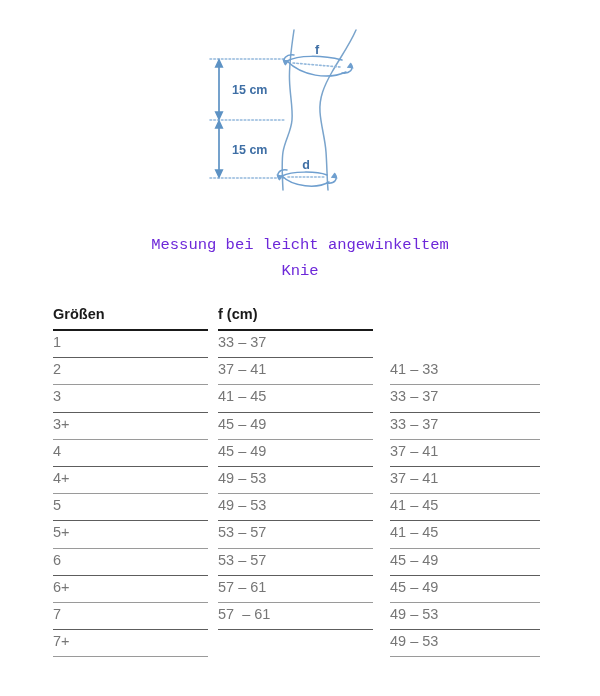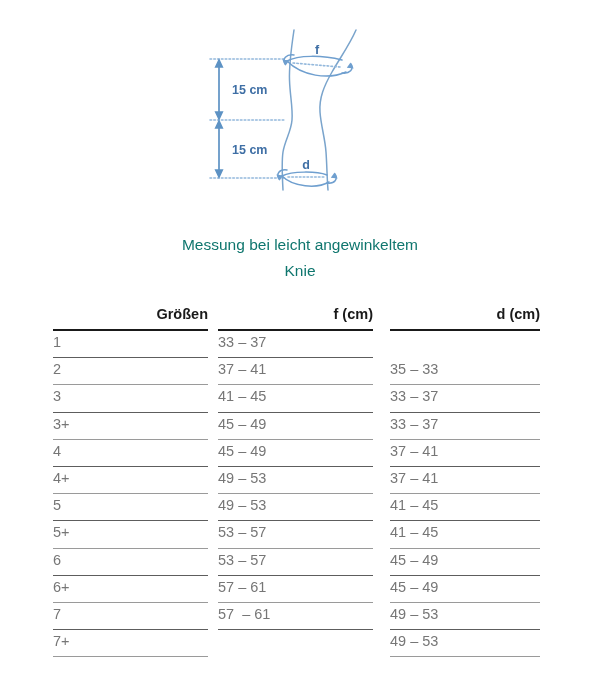--- a/index.html
+++ b/index.html
@@ -32,22 +32,22 @@
 
   
   #caption {
     position: absolute;
     left: 0;
     top: 232px;
     width: 600px;
     text-align: center;
     font-size: 15.5px;
     line-height: 26px;
-    color: #0f766e;
-    font-family: Liberation Sans, sans-serif;
+    color: #6d28d9;
+    font-family: Liberation Mono, monospace;
   }
 
   
   #size-table {
     position: absolute;
     left: 0;
     top: 303px;
     width: 600px;
   }
   .trow {
@@ -82,21 +82,21 @@
   .c1::after { width: 155px; }
   .c2::after { width: 150px; }
 
   
   .header-row .cell {
     font-weight: bold;
     color: #1a1a1a;
     font-size: 14.5px;
     height: 28px;
   }
-  .header-row { height: 28px; text-align: right; }
+  .header-row { height: 28px; }
   .header-row .cell::after {
     height: 2.2px;
     background: #1a1a1a;
   }
 
   
   .body-row .cell {
     color: #767676;
   }
   .body-row.alt .cell::after {
@@ -172,31 +172,30 @@
 
 <div id="caption">
   <div>Messung bei leicht angewinkeltem</div>
   <div>Knie</div>
 </div>
 
 <div id="size-table">
   <div class="trow header-row">
     <div class="cell c0">Größen</div>
     <div class="cell c1">f (cm)</div>
-    <div class="cell c2">d (cm)</div>
   </div>
   <div id="table-body">
       <div class="trow body-row">
         <div class="cell c0">1</div>
         <div class="cell c1">33 – 37</div>
       </div>
       <div class="trow body-row alt">
         <div class="cell c0">2</div>
         <div class="cell c1">37 – 41</div>
-        <div class="cell c2">35 – 33</div>
+        <div class="cell c2">41 – 33</div>
       </div>
       <div class="trow body-row">
         <div class="cell c0">3</div>
         <div class="cell c1">41 – 45</div>
         <div class="cell c2">33 – 37</div>
       </div>
       <div class="trow body-row alt">
         <div class="cell c0">3+</div>
         <div class="cell c1">45 – 49</div>
         <div class="cell c2">33 – 37</div>

